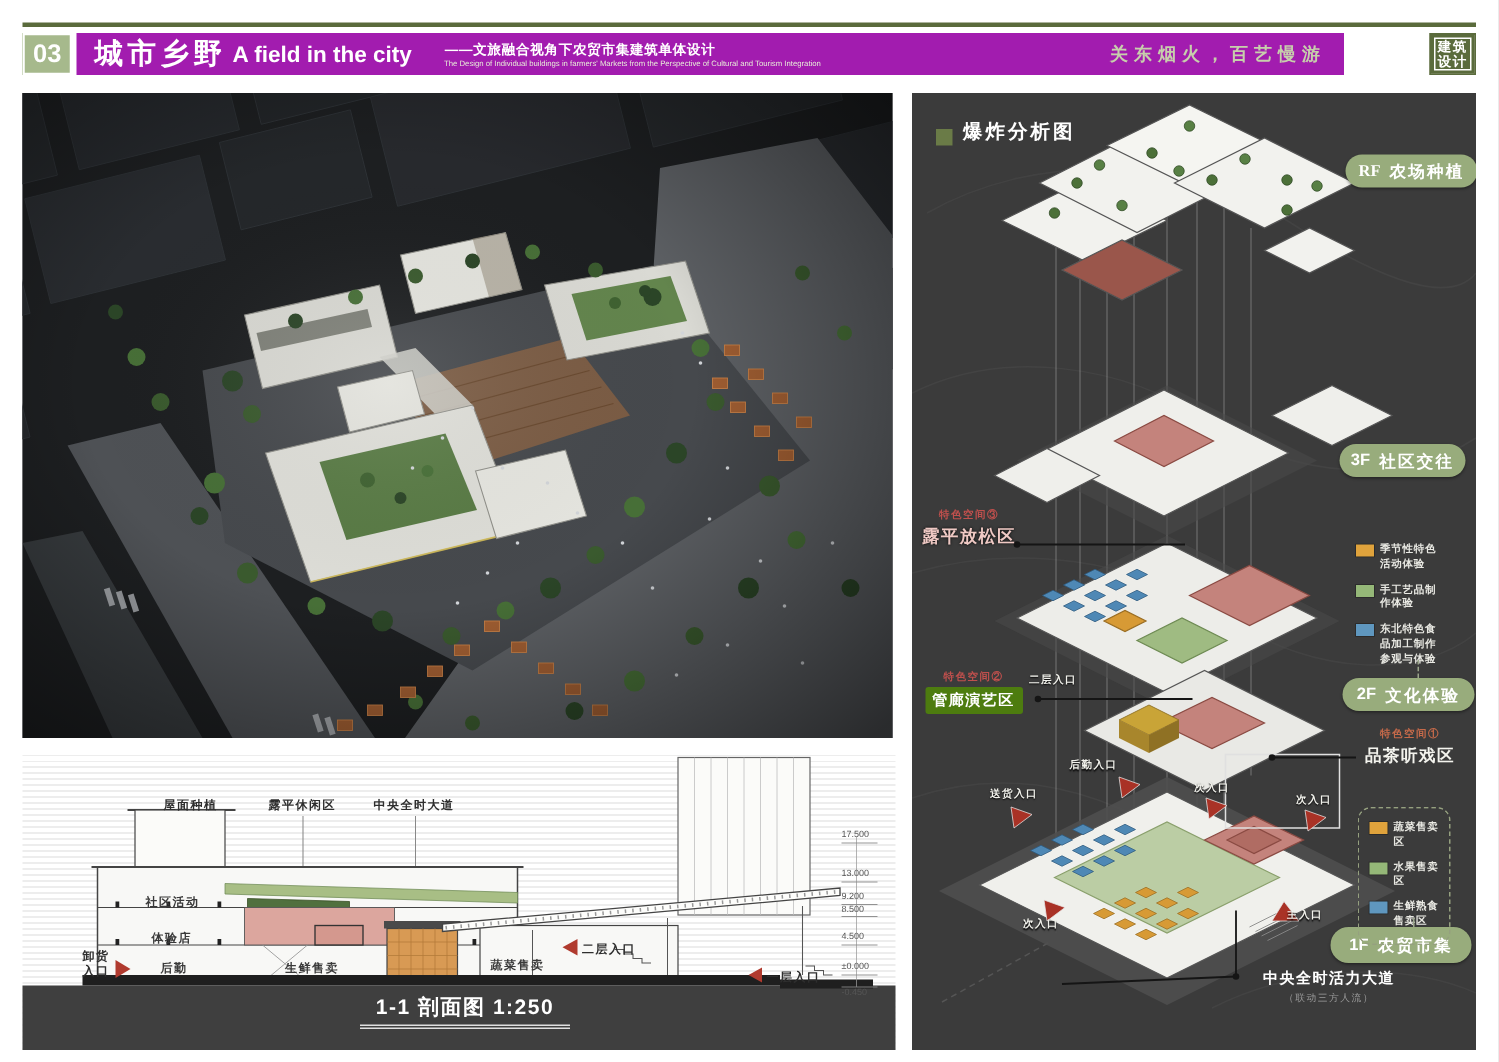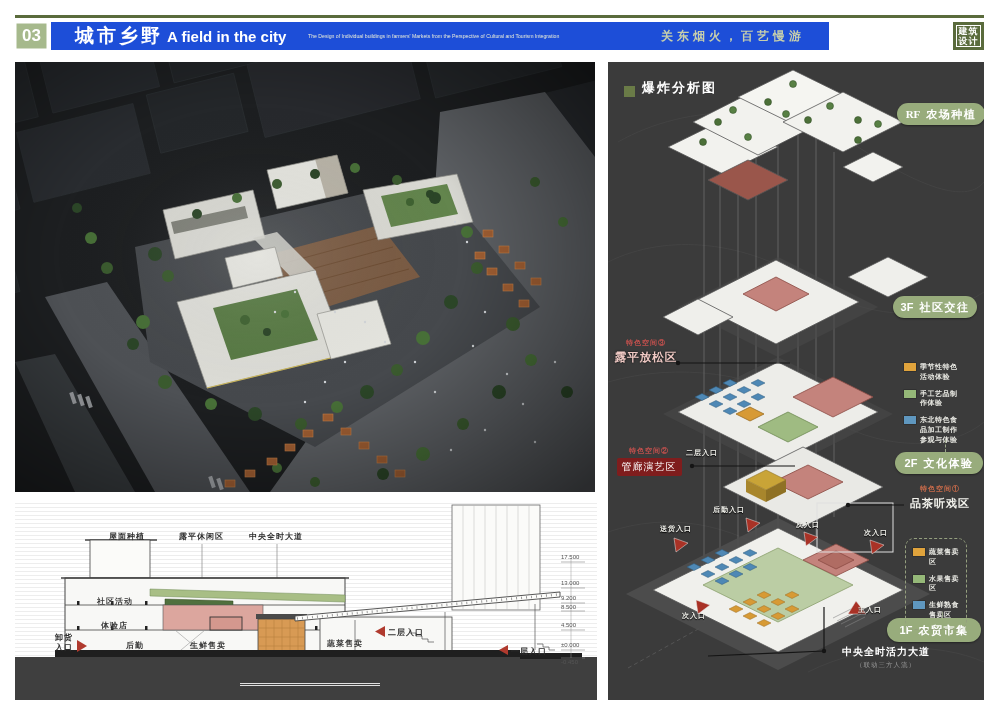--- a/index.html
+++ b/index.html
@@ -2,22 +2,22 @@
 <html><head>
 <meta charset="utf-8">
 <style>
   html,body{margin:0;padding:0;background:#dcdcdc;}
   .page{position:relative;width:999px;height:708px;background:#ffffff;font-family:"Liberation Sans",sans-serif;overflow:hidden;}
   
   .top-line{position:absolute;left:15px;top:15px;width:969px;height:3px;background:#5A6B3C;}
   .hdr-num{position:absolute;left:15px;top:22px;width:33px;height:28px;background:#A6B98C;
     box-shadow:inset 0 0 0 1.5px #fff;color:#fff;font-weight:bold;font-size:17px;
     display:flex;align-items:center;justify-content:center;}
-  .hdr-band{position:absolute;left:51px;top:22px;width:778px;height:28px;background:#1d4ed8;
-    display:flex;align-items:center;padding:0 24px;box-sizing:border-box;}
+  .hdr-band{position:absolute;left:51px;top:22px;width:845px;height:28px;background:#a21caf;
+    display:flex;align-items:center;padding:0 12px;box-sizing:border-box;}
   .t-cn{color:#fff;font-weight:bold;font-size:19px;letter-spacing:3px;}
   .t-en{color:#fff;font-weight:bold;font-size:15px;margin-left:4px;white-space:nowrap;}
   .hdr-sub{margin-left:22px;display:flex;flex-direction:column;justify-content:center;min-width:0;}
   .sub-cn{color:#fff;font-weight:bold;font-size:9px;letter-spacing:0.5px;white-space:nowrap;}
   .sub-en{color:#e8ebd9;font-size:6px;transform:scale(0.86);transform-origin:left center;white-space:nowrap;}
   .spacer{flex:1;}
   .slogan{color:#C7CFAC;font-weight:bold;font-size:12px;letter-spacing:4px;white-space:nowrap;}
   .badge{position:absolute;left:953px;top:22px;width:31px;height:28px;background:#5A6B3C;
     box-sizing:border-box;border:1px solid #5A6B3C;display:flex;flex-direction:column;
     align-items:center;justify-content:center;box-shadow:inset 0 0 0 2px #5A6B3C, inset 0 0 0 3px #fff;}
@@ -49,39 +49,40 @@
   .x-ent{position:absolute;font-size:7px;font-weight:bold;color:#f2f2ec;letter-spacing:1px;
     text-shadow:0 1px 1px #000;white-space:nowrap;}
   .x-leg{position:absolute;}
   .x-leg-row{display:flex;gap:4px;margin-bottom:7px;align-items:flex-start;}
   .chip{width:12px;height:8px;flex:none;margin-top:1px;box-shadow:0 0 0 0.5px rgba(0,0,0,.35);}
   .x-leg-label{font-size:7px;line-height:1.4;color:#e9e9e3;font-weight:bold;width:38px;letter-spacing:0.5px;}
   .leg-box{border:1px dashed #95a07f;border-radius:9px;padding:8px 5px 2px 7px;width:62px;box-sizing:border-box;}
   .x-sp{position:absolute;text-align:center;}
   .x-sp .tag{font-size:7px;font-weight:bold;letter-spacing:1px;color:#C0504D;}
   .x-sp .name{font-size:11.5px;font-weight:bold;color:#EFC9C4;letter-spacing:1px;text-shadow:0 0 2px #000;margin-top:2px;}
-  .x-sp .name-box{display:inline-block;background:#7f1d1d;color:#fff;font-size:10px;font-weight:normal;
+  .x-sp .name-box{display:inline-block;background:#4d7c0f;color:#fff;font-size:10px;font-weight:bold;
     letter-spacing:1px;padding:2px 5px;border-radius:2px;margin-top:2px;}
   .x-sp .name-white{font-size:11px;font-weight:bold;color:#f3f3ed;letter-spacing:1px;margin-top:2px;}
   .x-ave{position:absolute;text-align:center;width:116px;}
   .x-ave .l1{color:#fff;font-weight:bold;font-size:10px;letter-spacing:1px;white-space:nowrap;}
   .x-ave .l2{color:#9a9a9a;font-size:6.5px;letter-spacing:1px;margin-top:2px;white-space:nowrap;}
   .dash-v{position:absolute;border-left:1px dashed #9aa58a;}
 </style>
 </head>
 <body>
 
 <div class="page">
 
   <div class="top-line"></div>
   <div class="hdr-num">03</div>
   <div class="hdr-band">
     <span class="t-cn">城市乡野</span>
     <span class="t-en">A field in the city</span>
     <div class="hdr-sub">
+      <div class="sub-cn">——文旅融合视角下农贸市集建筑单体设计</div>
       <div class="sub-en">The Design of Individual buildings in farmers' Markets from the Perspective of Cultural and Tourism Integration</div>
     </div>
     <span class="spacer"></span>
     <span class="slogan">关东烟火，百艺慢游</span>
   </div>
   <div class="badge">
     <div>建筑</div>
     <div>设计</div>
   </div>
 
@@ -330,37 +331,38 @@
         <polygon points="493,145 493,155 484,150"></polygon>
       </g>
     </svg>
 
     <div class="sec-lab" style="left:94px;top:31px;">屋面种植</div>
     <div class="sec-lab" style="left:164px;top:31px;">露平休闲区</div>
     <div class="sec-lab" style="left:234px;top:31px;">中央全时大道</div>
 
     <div class="sec-room" style="left:82px;top:96px;">社区活动</div>
     <div class="sec-room" style="left:86px;top:120px;">体验店</div>
-    <div class="sec-room" style="left:92px;top:140px;margin-left:19px;">后勤</div>
+    <div class="sec-room" style="left:92px;top:140px;">后勤</div>
     <div class="sec-room" style="left:175px;top:140px;">生鲜售卖</div>
     <div class="sec-room" style="left:312px;top:138px;">蔬菜售卖</div>
 
     <div class="sec-ent" style="left:40px;top:132px;">卸货</div>
     <div class="sec-ent" style="left:40px;top:142px;">入口</div>
     <div class="sec-ent" style="left:373px;top:127px;">二层入口</div>
     <div class="sec-ent" style="left:496px;top:146px;">一层入口</div>
 
     <div class="sec-elev" style="left:546px;top:54px;">17.500</div>
     <div class="sec-elev" style="left:546px;top:80px;">13.000</div>
     <div class="sec-elev" style="left:546px;top:95px;">9.200</div>
     <div class="sec-elev" style="left:546px;top:104px;">8.500</div>
     <div class="sec-elev" style="left:546px;top:122px;">4.500</div>
     <div class="sec-elev" style="left:546px;top:142px;">±0.000</div>
     <div class="sec-elev" style="left:546px;top:159px;">-0.450</div>
 
+    <div class="sec-title">1-1 剖面图 1:250</div>
     <div class="sec-underline"></div>
   </div>
 
   <div class="xpanel">
     <svg class="x-svg" width="376" height="638" viewBox="0 0 376 638">
 
       <g fill="none" stroke="#454545" stroke-width="1" opacity="0.8">
         <path d="M10,80 C80,40 180,40 250,85 S360,140 376,120"></path>
         <path d="M0,200 C60,170 140,180 200,220 S330,260 376,230"></path>
         <path d="M0,320 C70,300 150,310 210,350 S340,390 376,360"></path>

